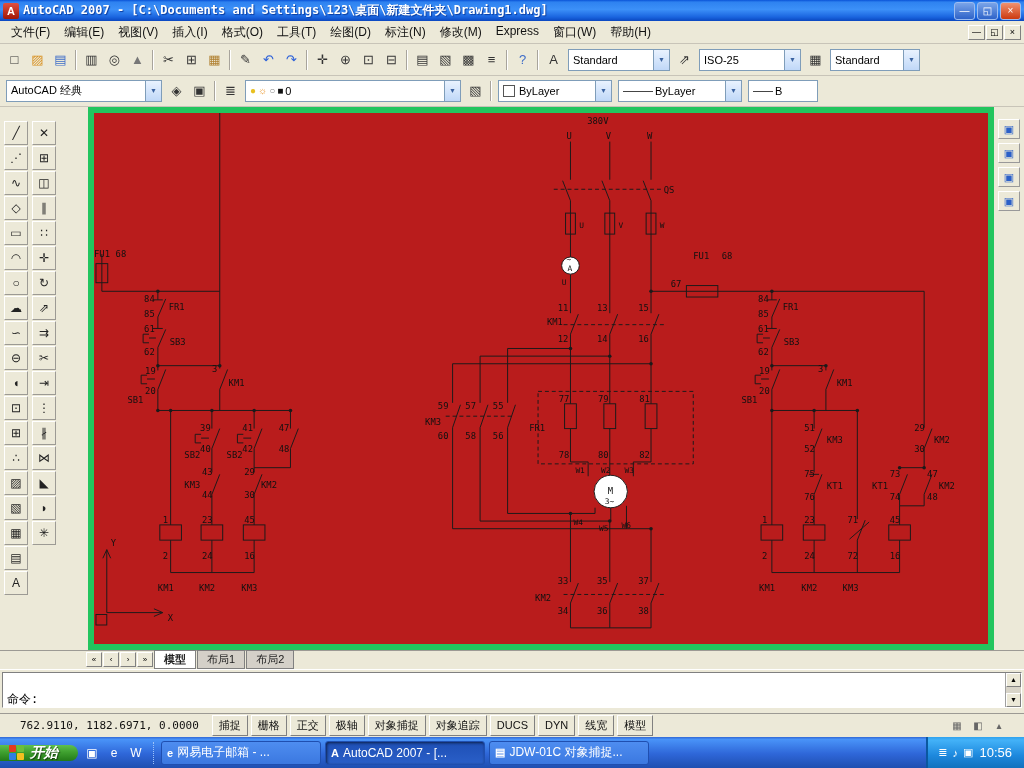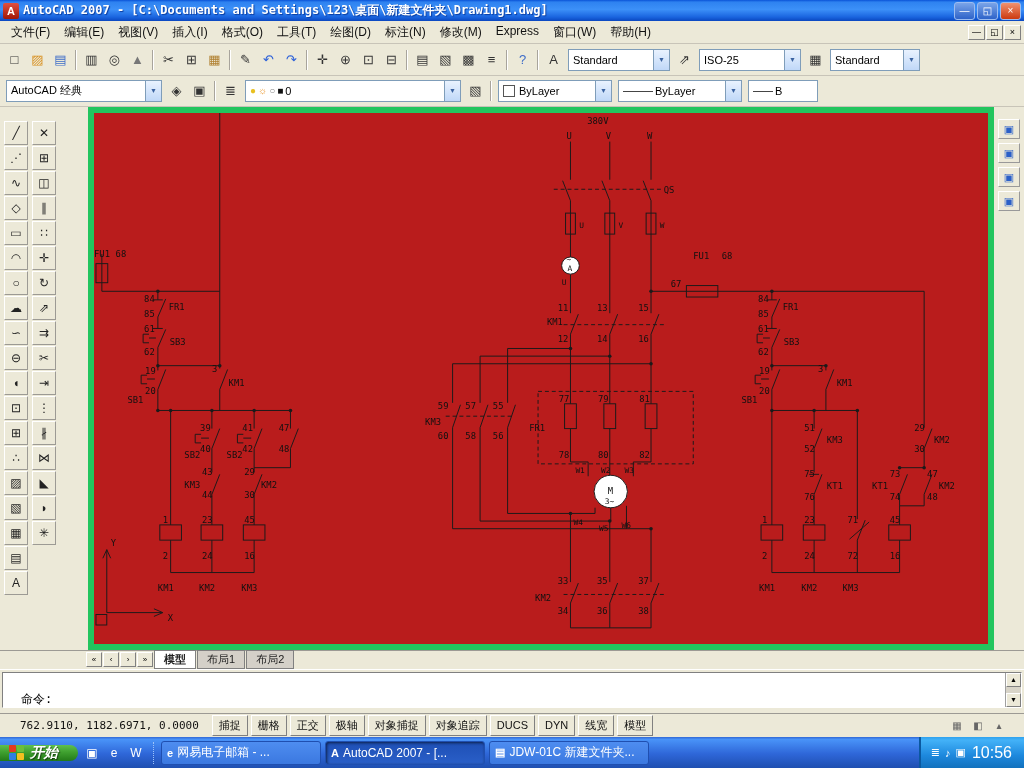--- a/index.html
+++ b/index.html
@@ -48,21 +48,21 @@
     background:#ECE9D8;border:1px solid;border-color:#fff #999 #999 #fff;padding:0;}
   
   .tabrow{height:18px;background:#ECE9D8;display:flex;align-items:center;padding-left:86px;border-top:1px solid #9C9A94;}
   .tab-arrow{width:16px;height:15px;font-size:8px;line-height:13px;text-align:center;background:#ECE9D8;
     border:1px solid;border-color:#fff #808080 #808080 #fff;padding:0;margin-right:1px;}
   .tab{font-size:11px;padding:1px 9px;border:1px solid #808080;background:#D4D0C8;margin-right:1px;color:#222;}
   .tab.active{background:#fff;font-weight:bold;}
   
   .cmdwrap{height:40px;background:#ECE9D8;padding:2px;border-top:1px solid #fff;}
   .cmdbox{height:34px;background:#fff;border:1px solid;border-color:#808080 #fff #fff #808080;position:relative;
-    font-family:"DejaVu Sans Mono",monospace;font-size:12px;display:flex;flex-direction:column;justify-content:space-between;padding-left:14px;}
+    font-family:"DejaVu Sans Mono",monospace;font-size:12px;display:flex;flex-direction:column;justify-content:space-between;}
   .cmdline{padding:1px 4px;height:15px;}
   .cmdscroll{position:absolute;right:0;top:0;width:15px;height:100%;background:#D8D4C8;border-left:1px solid #A0A0A0;
     display:flex;flex-direction:column;justify-content:space-between;align-items:center;}
   .scr-btn{width:15px;height:14px;font-size:7px;line-height:12px;text-align:center;background:#ECE9D8;
     border:1px solid;border-color:#fff #808080 #808080 #fff;padding:0;}
   
   .statusbar{height:24px;background:#ECE9D8;display:flex;align-items:center;padding:0 16px;gap:3px;border-top:1px solid #9C9A94;}
   .coords{font-family:"DejaVu Sans Mono",monospace;font-size:11px;padding:2px 10px 2px 4px;color:#111;}
   .sbtn{font-size:11px;padding:2px 6px;background:#ECE9D8;color:#111;
     border:1px solid;border-color:#fff #808080 #808080 #fff;}
@@ -81,21 +81,21 @@
   .qlbtn{width:20px;height:20px;font-size:12px;color:#fff;background:transparent;border:none;padding:0;}
   .tb-sep{width:2px;height:22px;border-left:1px dotted #9CC2F8;margin:0 3px;}
   .task{width:160px;height:24px;margin:0 2px;background:linear-gradient(#4E8DF0,#3B78E0);border:1px solid #1F4FB0;
     border-radius:3px;color:#fff;font-size:12px;display:flex;align-items:center;gap:4px;padding:0 5px;
     white-space:nowrap;overflow:hidden;}
   .task.active{background:linear-gradient(#1E4FB5,#2A5FC8);box-shadow:inset 1px 1px 3px #0009;}
   .task .tic{font-size:11px;font-weight:bold;}
   .tray{margin-left:auto;height:31px;display:flex;align-items:center;gap:6px;padding:0 12px 0 10px;
     background:linear-gradient(180deg,#2FA2EE 0%,#43B2F8 10%,#1D88DD 60%,#1271BD 100%);border-left:2px solid #0A58A0;color:#fff;}
   .tryic{font-size:11px;color:#fff;background:transparent;border:none;padding:0;}
-  .clock{font-size:16px;color:#fff;}
+  .clock{font-size:13px;color:#fff;}
 </style>
 </head>
 <body>
 
 <div class="app">
 
   <div class="titlebar">
     <div class="appicon">A</div>
     <div class="title-text">AutoCAD 2007 - [C:\Documents and Settings\123\桌面\新建文件夹\Drawing1.dwg]</div>
     <button class="win-btn">—</button>
@@ -662,21 +662,21 @@
       <button class="task">
         <span class="tic">e</span>
         <span>网易电子邮箱 - ...</span>
       </button>
       <button class="task active">
         <span class="tic">A</span>
         <span>AutoCAD 2007 - [...</span>
       </button>
       <button class="task">
         <span class="tic">▤</span>
-        <span>JDW-01C 新建文件夹...</span>
+        <span>JDW-01C 对象捕捉...</span>
       </button>
     </span>
   <div class="tray">
     <span id="trayicons" style="display:flex;gap:5px;">
         <button class="tryic">≣</button>
         <button class="tryic">♪</button>
         <button class="tryic">▣</button>
       </span>
     <span class="clock">10:56</span>
   </div>

